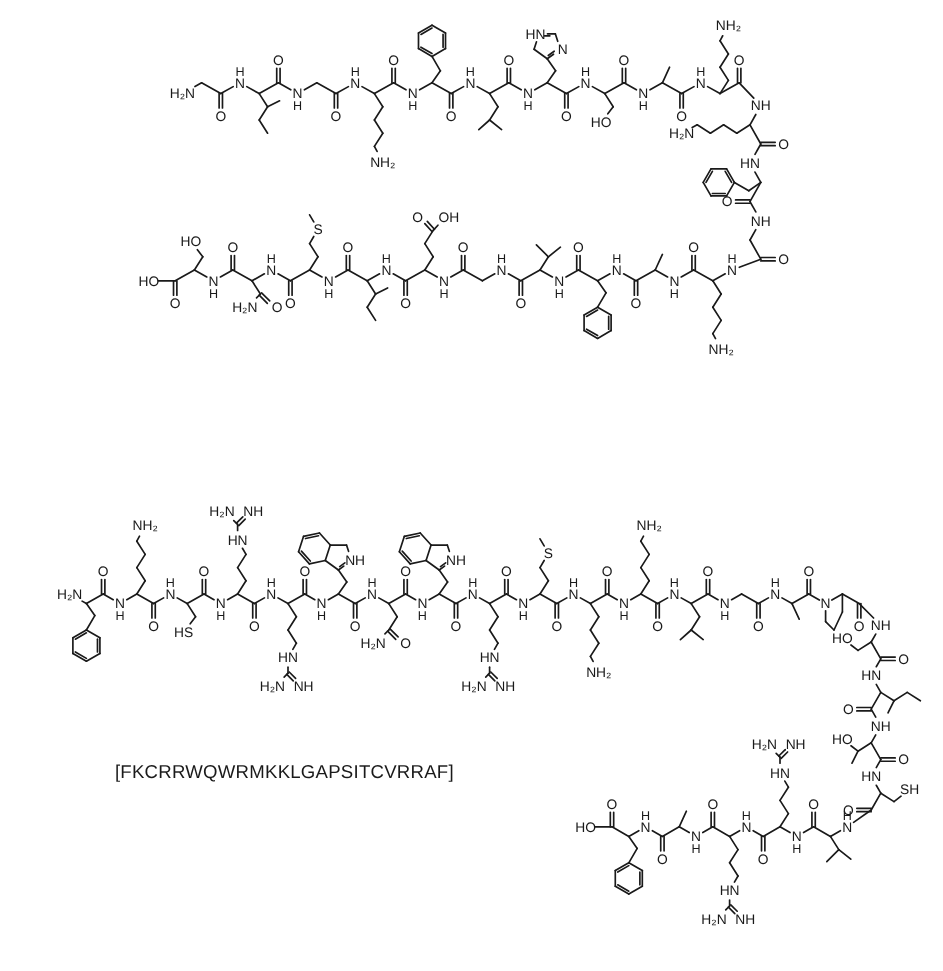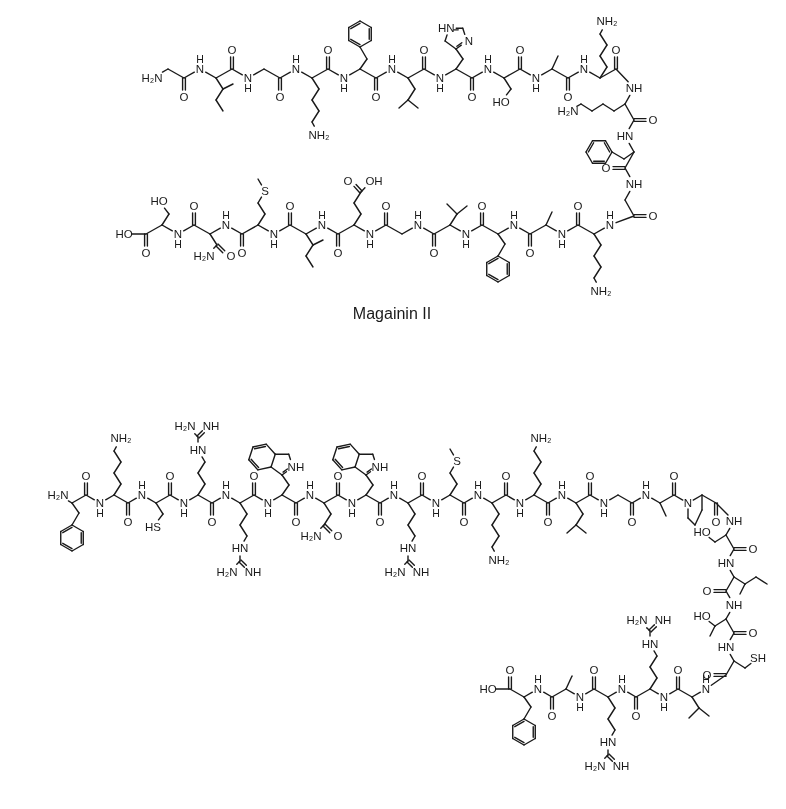--- a/index.html
+++ b/index.html
@@ -672,18 +672,18 @@
         <line x1="524" y1="745" x2="512.7416697508023" y2="738.5" stroke="#1a1a1a" stroke-width="1.4" stroke-linecap="round"></line>
         <line x1="512.7416697508023" y1="738.5" x2="512.7416697508023" y2="725.5" stroke="#1a1a1a" stroke-width="1.4" stroke-linecap="round"></line>
         <line x1="512.7416697508023" y1="725.5" x2="524" y2="719" stroke="#1a1a1a" stroke-width="1.4" stroke-linecap="round"></line>
         <line x1="533.231830804342" y1="726.67" x2="533.231830804342" y2="737.33" stroke="#1a1a1a" stroke-width="1.4" stroke-linecap="round"></line>
         <line x1="524" y1="742.66" x2="514.768169195658" y2="737.33" stroke="#1a1a1a" stroke-width="1.4" stroke-linecap="round"></line>
         <line x1="514.768169195658" y1="726.67" x2="524" y2="721.34" stroke="#1a1a1a" stroke-width="1.4" stroke-linecap="round"></line>
       </g>
     </svg>
 
   <div class="fig-label" id="magainin-label">
-    <div class="fig-name">Magainin II</div>
   </div>
 
   <div class="fig-label" id="lactoferricin-label">
+    <div class="fig-seq">[FKCRRWQWRMKKLGAPSITCVRRAF]</div>
   </div>
 </div>
 
 </body></html>

